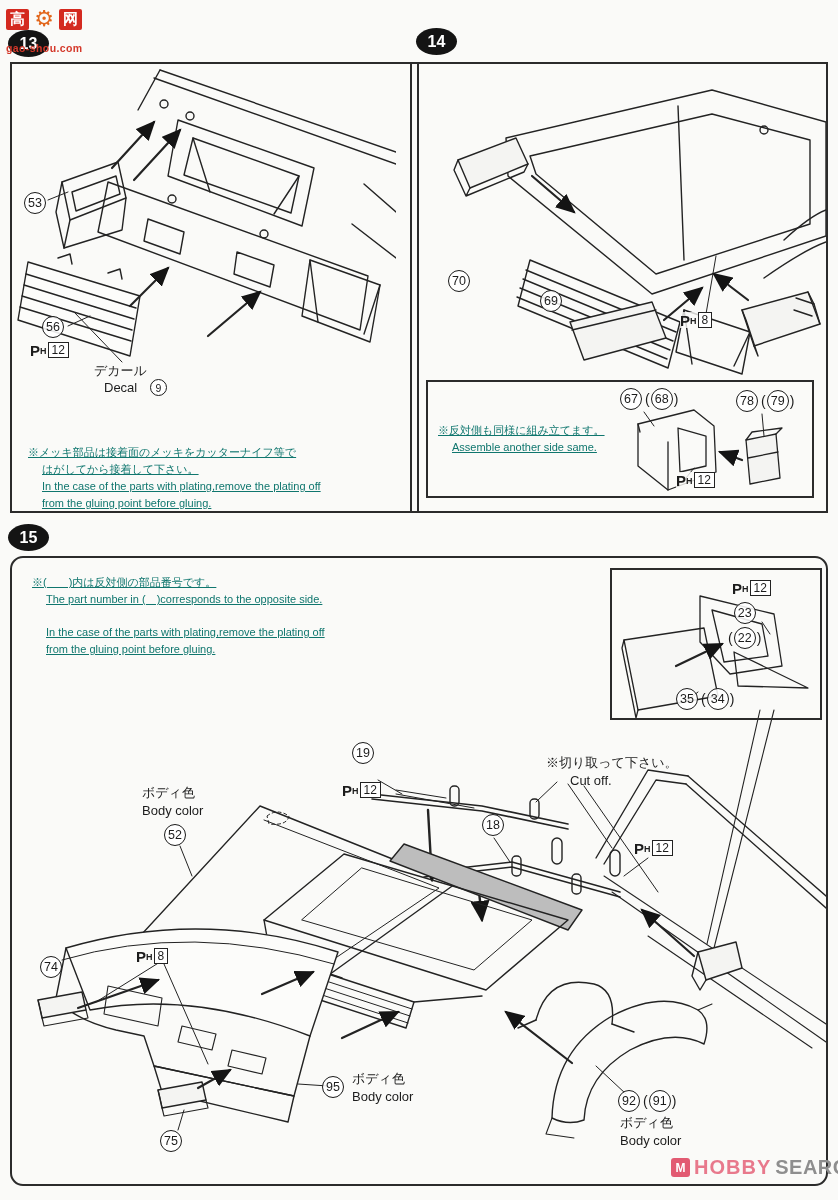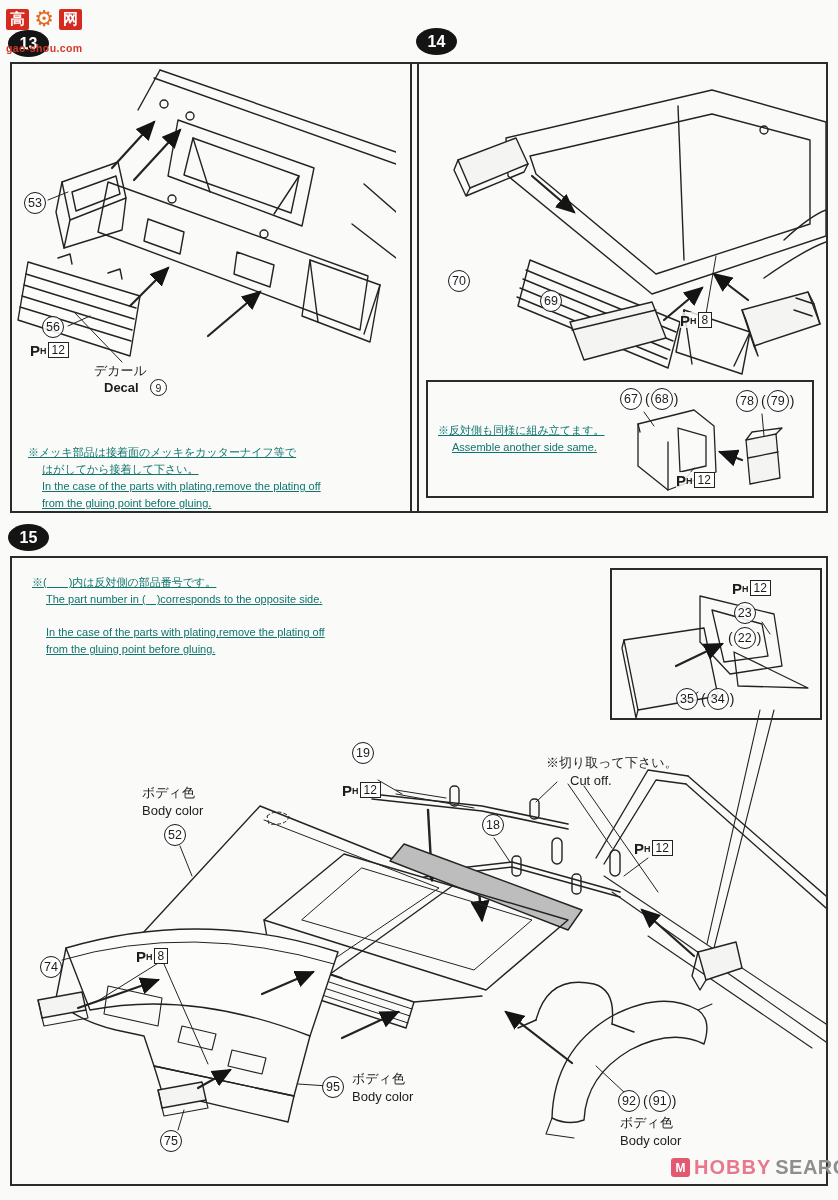--- a/index.html
+++ b/index.html
@@ -104,21 +104,21 @@
       </g>
     </svg>
     <span class="circ abs" style="left:12px; top:128px;">53</span>
     <span class="circ abs" style="left:30px; top:252px;">56</span>
     <span class="ph abs" style="left:18px; top:278px;">
       <span class="p">P</span>
         <span class="h">H</span>
         <span class="n">12</span>
     </span>
     <span class="lbl abs" style="left:82px; top:298px;">デカール</span>
-    <span class="lbl abs" style="left:92px; top:315px;font-weight:bold;">Decal</span>
+    <span class="lbl abs" style="left:92px; top:315px;">Decal</span>
     <span class="circ circ-sm abs" style="left:138px; top:315px;">9</span>
     <div class="note abs" style="left:16px; top:380px; width:362px;">
       <div>※メッキ部品は接着面のメッキをカッターナイフ等で</div>
       <div class="ind">はがしてから接着して下さい。</div>
       <div class="ind">In the case of the parts with plating,remove the plating off</div>
       <div class="ind">from the gluing point before gluing.</div>
     </div>
   </div>
 
   <div class="stepnum" style="left:416px; top:28px;">14</div>
@@ -212,21 +212,21 @@
       </div>
       <span class="ph abs" style="left:248px; top:90px;">
         <span class="p">P</span>
           <span class="h">H</span>
           <span class="n">12</span>
       </span>
     </div>
   </div>
 
   <div class="stepnum" style="left:8px; top:524px;">15</div>
-  <div class="box" style="left:10px; top:556px; width:818px; height:630px;">
+  <div class="box" style="left:10px; top:556px; width:818px; height:630px;border-radius:13px;">
     <svg class="draw" width="814" height="626" viewBox="0 0 814 626">
       <defs>
         <marker id="a15" markerWidth="9" markerHeight="8" refX="8" refY="4" orient="auto">
             <path d="M0,0 L9,4 L0,8 z" fill="#141414"></path>
           </marker>
       </defs>
       <g stroke="#232323" fill="none" stroke-width="1.4" stroke-linejoin="round" stroke-linecap="round">
 
         <path d="M748,152 L695,386 M762,152 L702,390" stroke-width="1.1"></path>
 

